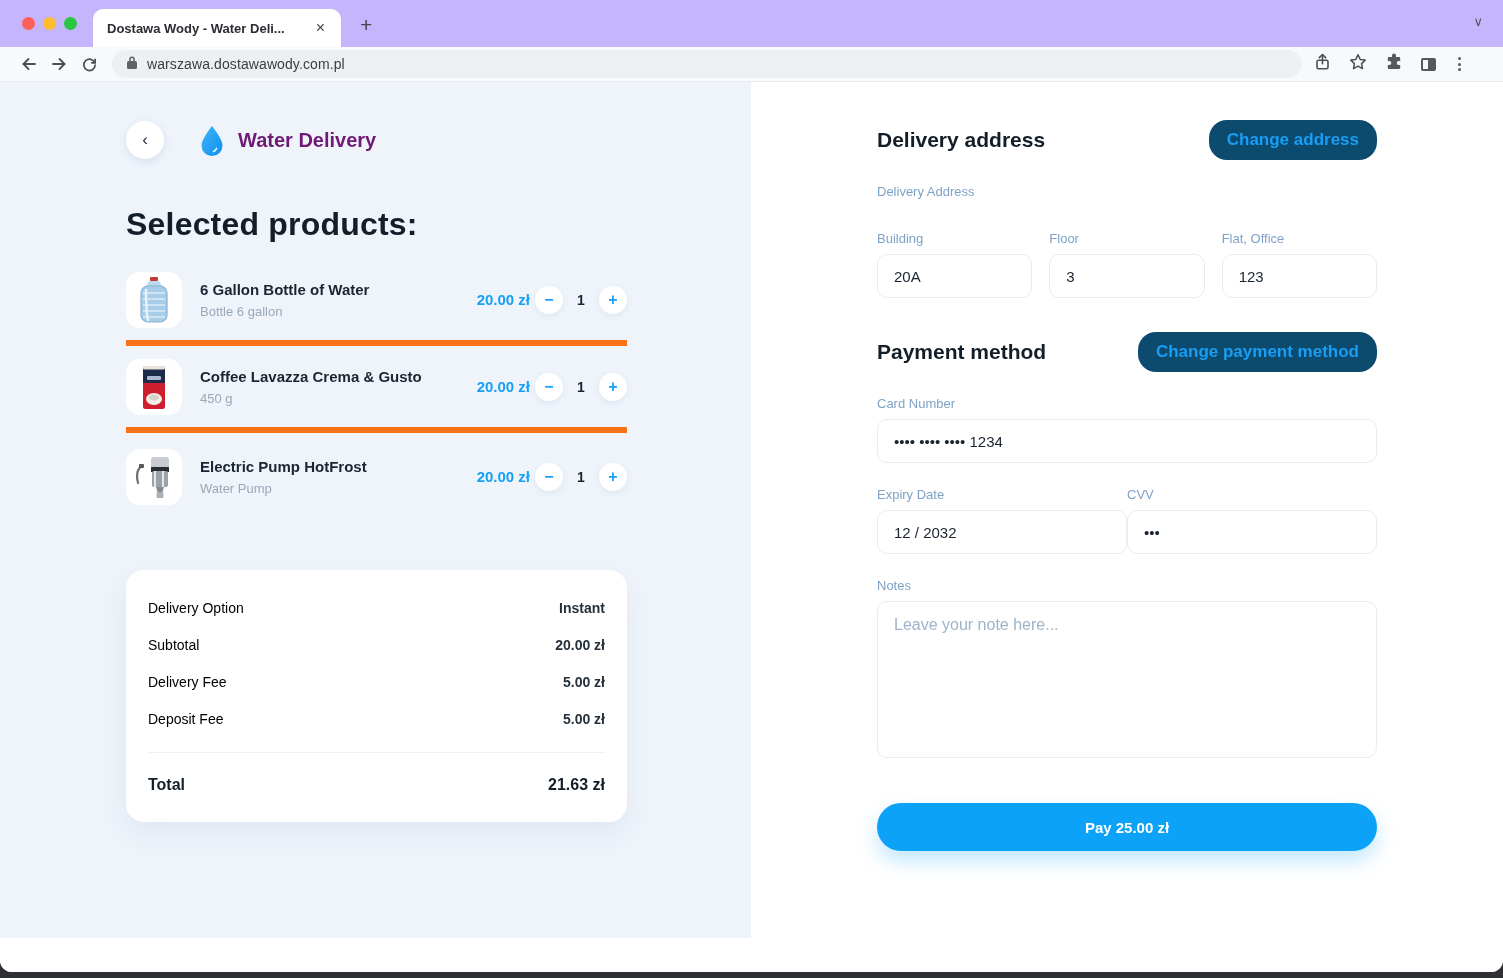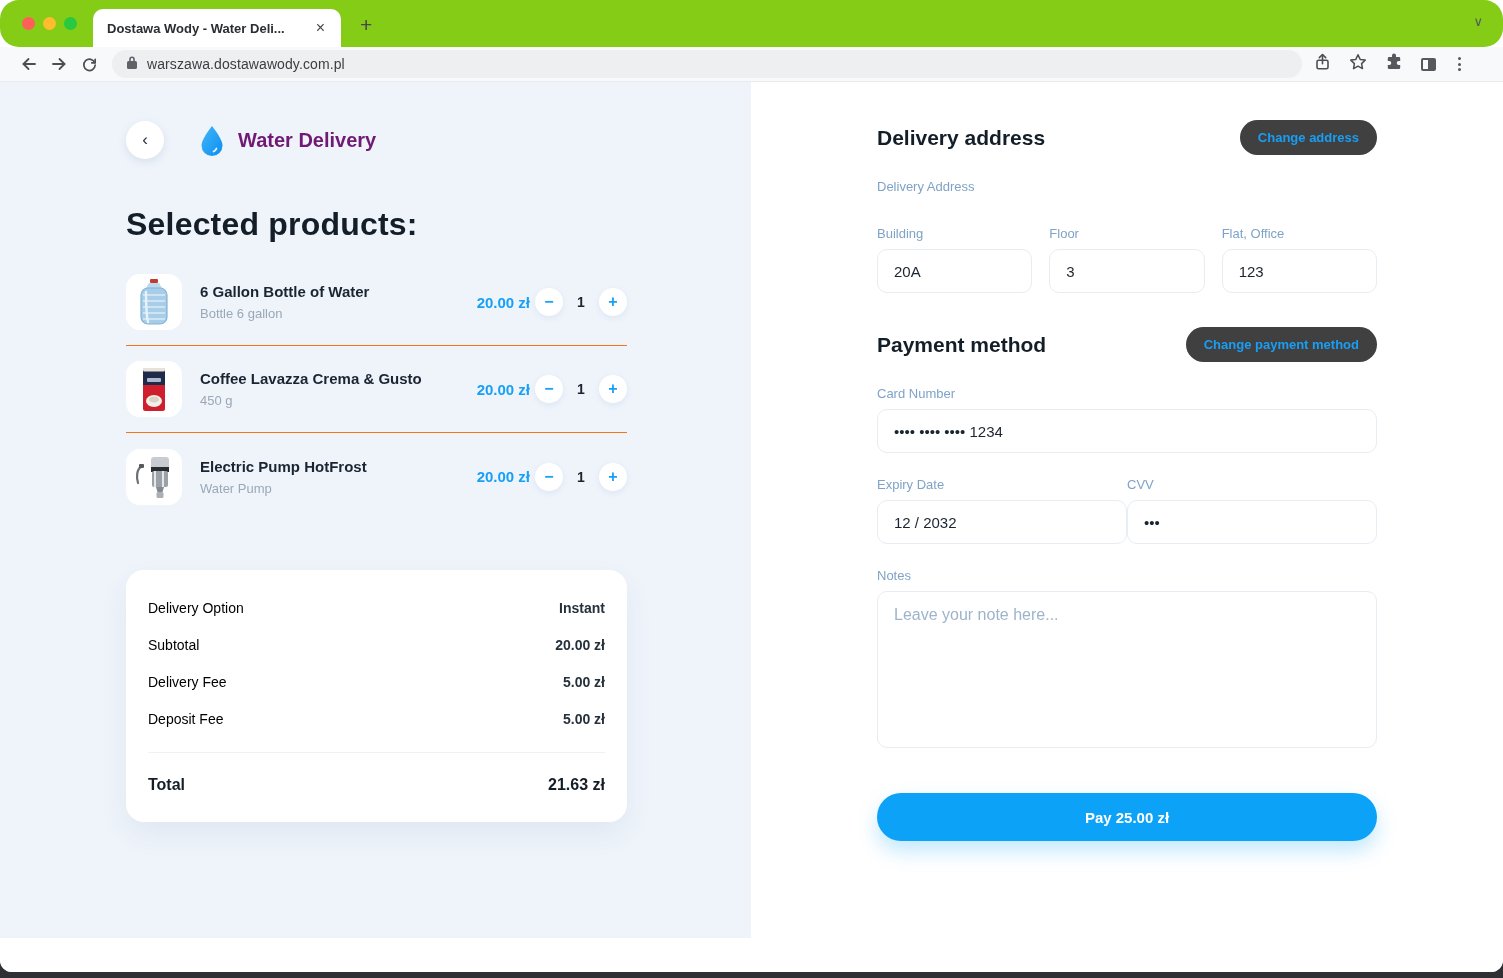--- a/index.html
+++ b/index.html
@@ -2,21 +2,21 @@
 <html><head>
 <meta charset="utf-8">
 <style>
   * { margin:0; padding:0; box-sizing:border-box; }
   html,body { width:1503px; height:978px; }
   body { background:#2f3033; font-family:"Liberation Sans", sans-serif; overflow:hidden; }
   .window { position:absolute; top:0; left:0; width:1503px; height:972px;
             border-radius:0 0 12px 12px; overflow:hidden; background:#fff; }
 
   
-  .tabstrip { position:relative; height:47px; background:#84cc16;border-radius:19px; }
+  .tabstrip { position:relative; height:47px; background:#c4b5fd; }
   .traffic { position:absolute; top:17px; left:22px; display:flex; gap:8px; }
   .traffic span { width:13px; height:13px; border-radius:50%; display:block; }
   .tl-red{ background:#ff5f57; } .tl-yellow{ background:#febc2e; } .tl-green{ background:#28c840; }
   .tab { position:absolute; left:93px; top:9px; width:248px; height:38px; background:#fff;
          border-radius:10px 10px 0 0; display:flex; align-items:center; padding:0 12px 0 14px; }
   .tab-title { flex:1; font-size:13px; font-weight:700; color:#2a2d31; white-space:nowrap; overflow:hidden; }
   .tab-close { font-size:16px; color:#45484d; line-height:1; padding:2px 4px; cursor:default; }
   .newtab { position:absolute; left:360px; top:13px; font-size:21px; color:#45484d; font-weight:400; }
   .tab-chevron { position:absolute; right:20px; top:14px; font-size:13px; color:#55585c; }
 
@@ -41,21 +41,21 @@
   
   .app-header { display:flex; align-items:center; margin-top:39px; }
   .back-btn { width:38px; height:38px; border-radius:50%; background:#fff; box-shadow:0 3px 8px rgba(90,115,150,.15);
               display:flex; align-items:center; justify-content:center; font-size:17px; color:#23303c; cursor:pointer; }
   .logo-drop { margin-left:35px; display:flex; }
   .app-title { margin-left:13px; font-size:20px; font-weight:700; color:#701a75; }
   .products-heading { margin-top:47px; font-size:32px; font-weight:800; color:#141e28; letter-spacing:.2px; }
 
   .product-list { margin-top:16px; }
   .product-row { height:87px; display:flex; align-items:center; }
-  .product-row:not(:last-child) { border-bottom:1px solid #f97316; }
+  .product-row:not(:last-child) { border-bottom:6px solid #f97316; }
   .thumb { width:56px; height:56px; background:#fff; border-radius:14px; display:flex; align-items:center; justify-content:center; flex:0 0 auto; }
   .p-text { margin-left:18px; width:238px; }
   .p-name { font-size:15px; font-weight:700; color:#1b2531; }
   .p-sub { font-size:13px; color:#9aa8b6; margin-top:6px; }
   .p-price { width:92px; text-align:right; font-size:15px; font-weight:700; color:#18a0f5; }
   .stepper { margin-left:auto; display:flex; align-items:center; gap:13px; }
   .step-btn { width:28px; height:28px; border-radius:50%; background:#fff; color:#18a0f5; font-size:16px; font-weight:700;
               display:flex; align-items:center; justify-content:center; box-shadow:0 2px 6px rgba(100,130,170,.12); cursor:pointer; }
   .qty { font-size:14px; font-weight:700; color:#1b2531; min-width:10px; text-align:center; }
 
@@ -64,21 +64,21 @@
   .sum-row { display:flex; justify-content:space-between; align-items:center; margin-bottom:21px; }
   .sum-label { font-size:14px; color:#000000; }
   .sum-value { font-size:14px; font-weight:600; color:#26313c; }
   .sum-divider { border:none; border-top:1px solid #eef2f6; margin:25px 0 0; }
   .total-row { display:flex; justify-content:space-between; align-items:center; padding-top:23px;gap:48px; }
   .total-label, .total-value { font-size:16px; font-weight:800; color:#141e28; }
 
   
   .section-head { display:flex; justify-content:space-between; align-items:center; margin-top:38px; }
   .section-title { font-size:21px; font-weight:800; color:#141e28; }
-  .pill-btn { background:#404040; color:#189ef5; font-family:inherit; font-size:13px; font-weight:700;
+  .pill-btn { background:#0c4a6e; color:#189ef5; font-family:inherit; font-size:17px; font-weight:700;
               border:none; padding:10px 18px; border-radius:18px; cursor:pointer; }
   .field-label { font-size:13px; color:#7fa3c6; margin:24px 0 8px; }
   .text-input { width:100%; height:44px; border:1.5px solid #e7edf3; border-radius:10px; background:#fff;
                 padding:0 16px; font-family:inherit; font-size:15px; color:#1b2531; outline:none; }
   .cols-3 { display:flex; gap:17px; }
   .cols-3 > div { flex:1; }
   .cols-2 { display:flex; }
   .cols-2 > div { flex:1; }
   .notes-area { width:100%; height:157px; border:1.5px solid #e7edf3; border-radius:10px; background:#fff;
                 padding:14px 16px; font-family:inherit; font-size:16px; color:#1b2531; resize:none; outline:none; }

